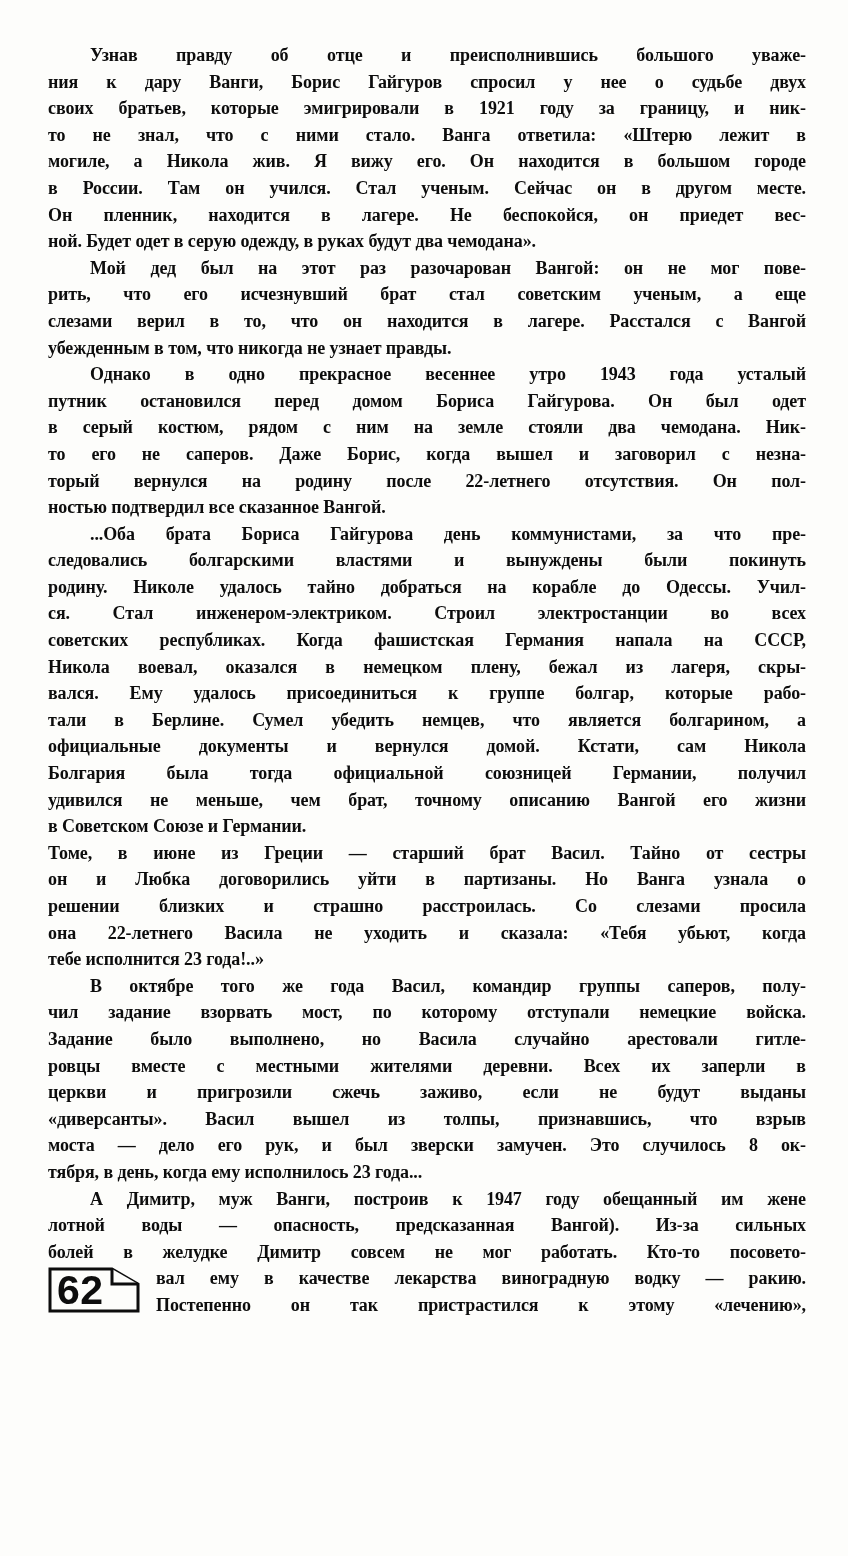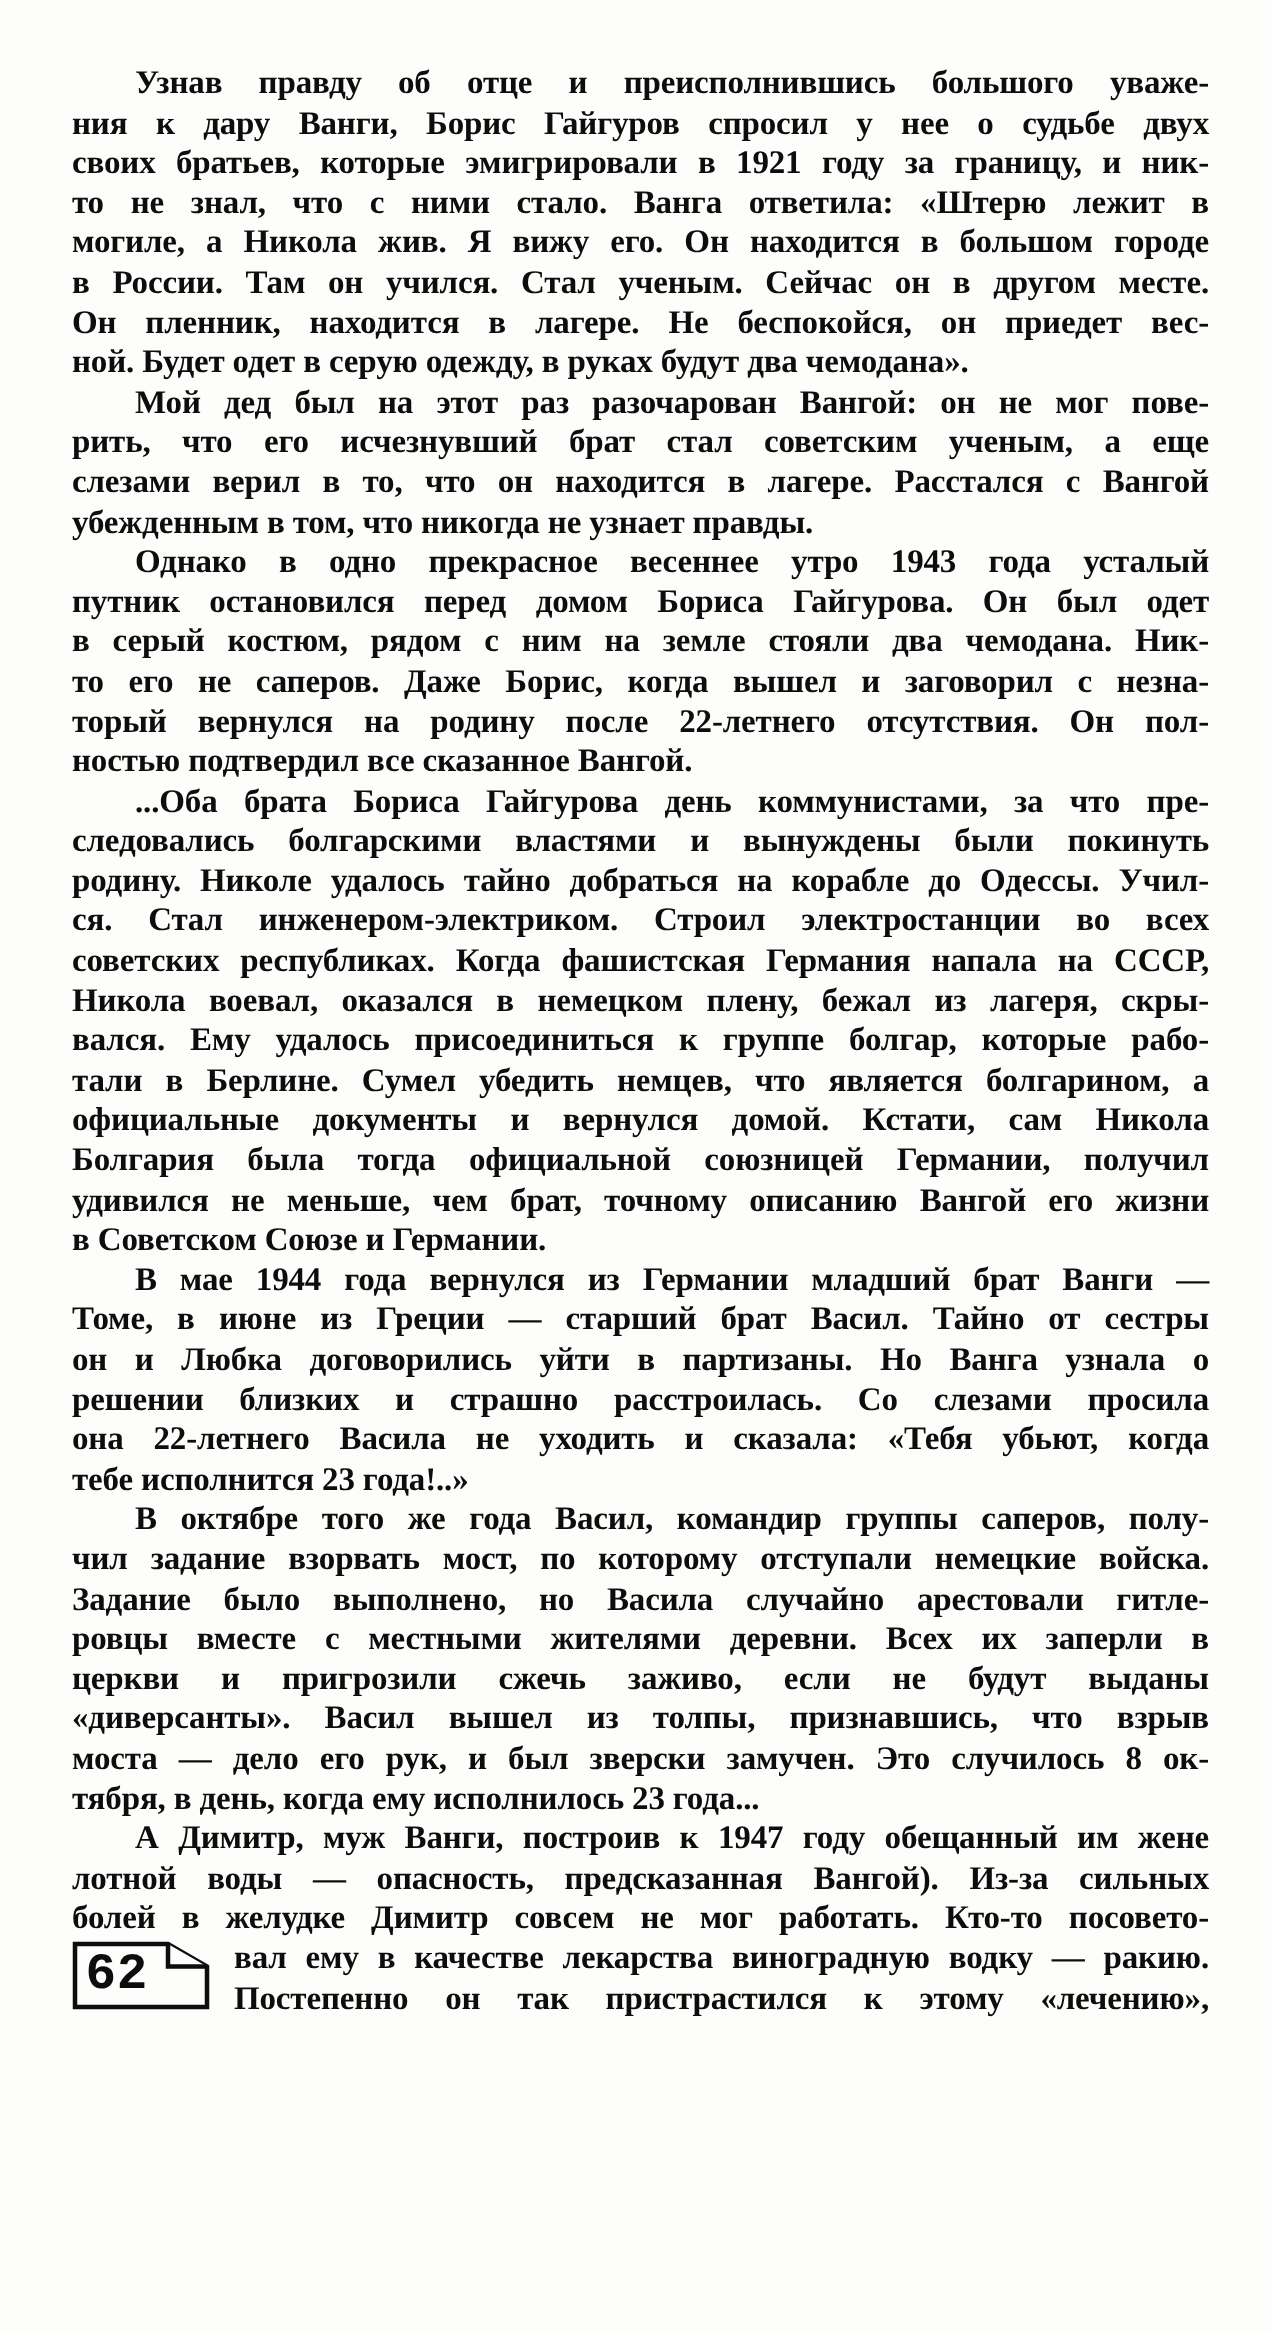--- a/index.html
+++ b/index.html
@@ -17,21 +17,21 @@
     color: #0d0d0d;
   }
   .text-col {
     position: absolute;
     left: 48px;
     top: 42px;
     width: 758px;
   }
   .paragraph { margin: 0; }
   .line {
-    font-size: 22px;
+    font-size: 18px;
     font-weight: 700;
     line-height: 26.6px;
     letter-spacing: -0.1px;
     text-align: justify;
     text-align-last: justify;
     -moz-text-align-last: justify;
     white-space: normal;
   }
   .line.first { text-indent: 42px; }
   .line.end {
@@ -46,25 +46,25 @@
     position: relative;
   }
   .pagebox svg { display: block; width: 92px; height: 46px; }
   .pagebox .num {
     position: absolute;
     left: 9px;
     top: 0;
     height: 46px;
     display: flex;
     align-items: center;
-    font-size: 34px;
+    font-size: 41px;
     font-weight: 700;
     letter-spacing: 0.5px;
     color: #0d0d0d;
-    font-family: Liberation Mono, monospace;
+    font-family: Liberation Sans, sans-serif;
   }
 </style>
 </head>
 <body>
 
 <div class="page">
   <div class="text-col" id="text-col">
       <div class="paragraph">
         <div class="line first">Узнав правду об отце и преисполнившись большого уваже-</div>
         <div class="line">ния к дару Ванги, Борис Гайгуров спросил у нее о судьбе двух</div>
@@ -97,21 +97,20 @@
         <div class="line">советских республиках. Когда фашистская Германия напала на СССР,</div>
         <div class="line">Никола воевал, оказался в немецком плену, бежал из лагеря, скры-</div>
         <div class="line">вался. Ему удалось присоединиться к группе болгар, которые рабо-</div>
         <div class="line">тали в Берлине. Сумел убедить немцев, что является болгарином, а</div>
         <div class="line">официальные документы и вернулся домой. Кстати, сам Никола</div>
         <div class="line">Болгария была тогда официальной союзницей Германии, получил</div>
         <div class="line">удивился не меньше, чем брат, точному описанию Вангой его жизни</div>
         <div class="line end">в Советском Союзе и Германии.</div>
       </div>
       <div class="paragraph">
-        <div class="line first">В мае 1944 года вернулся из Германии младший брат Ванги —</div>
         <div class="line">Томе, в июне из Греции — старший брат Васил. Тайно от сестры</div>
         <div class="line">он и Любка договорились уйти в партизаны. Но Ванга узнала о</div>
         <div class="line">решении близких и страшно расстроилась. Со слезами просила</div>
         <div class="line">она 22-летнего Васила не уходить и сказала: «Тебя убьют, когда</div>
         <div class="line end">тебе исполнится 23 года!..»</div>
       </div>
       <div class="paragraph">
         <div class="line first">В октябре того же года Васил, командир группы саперов, полу-</div>
         <div class="line">чил задание взорвать мост, по которому отступали немецкие войска.</div>
         <div class="line">Задание было выполнено, но Васила случайно арестовали гитле-</div>

